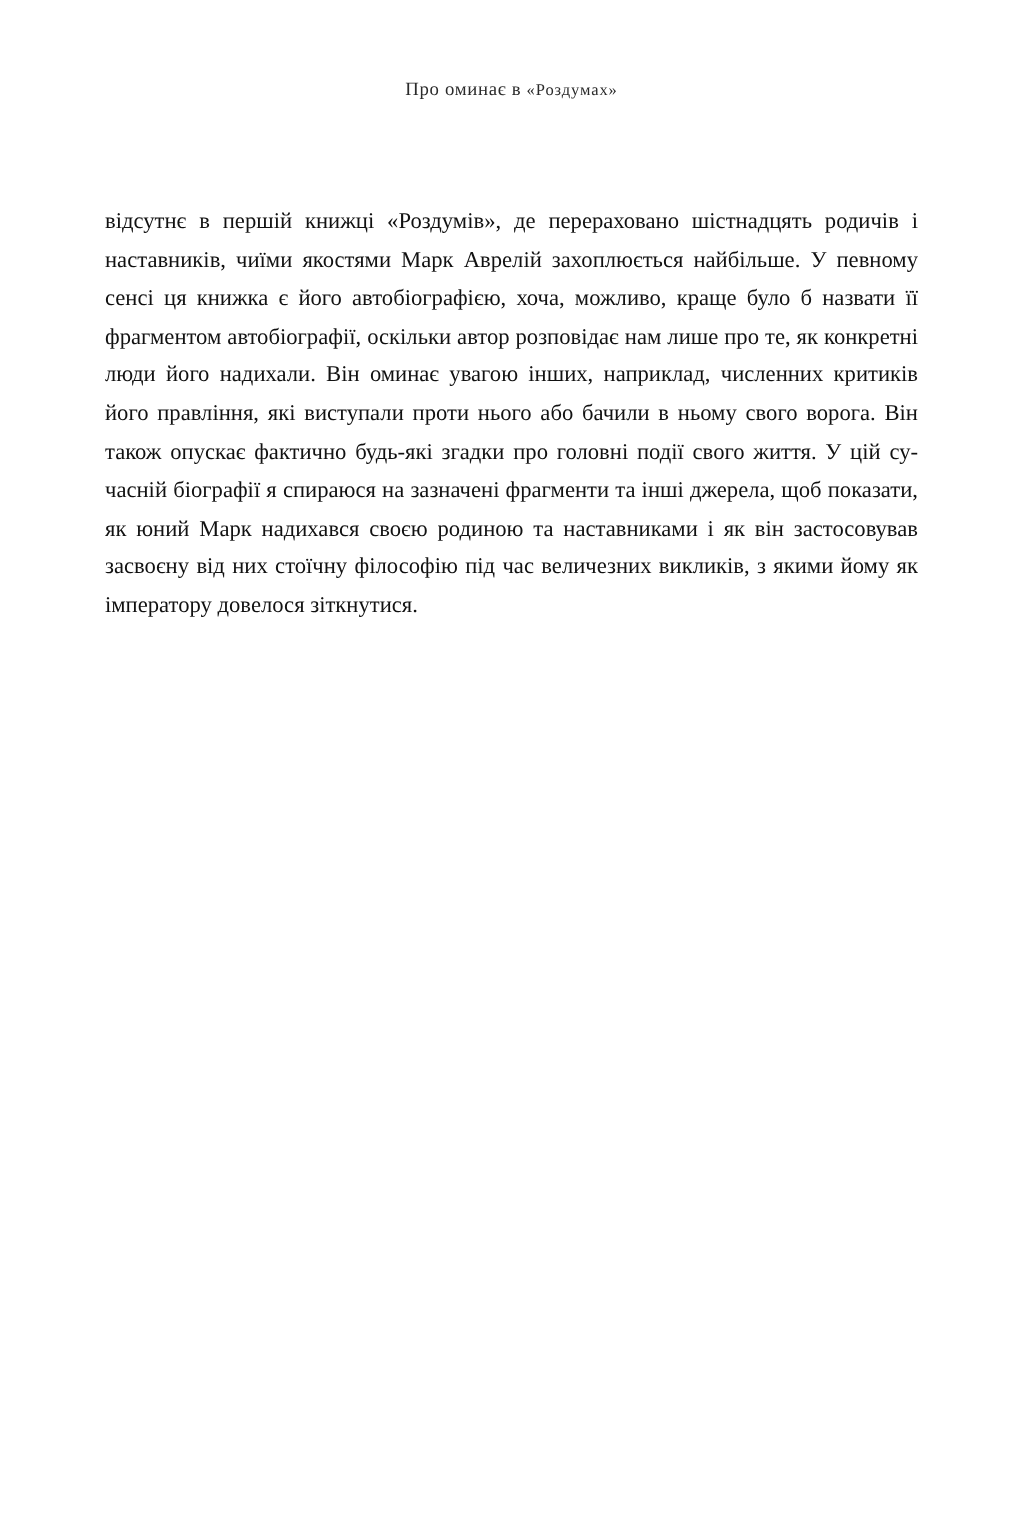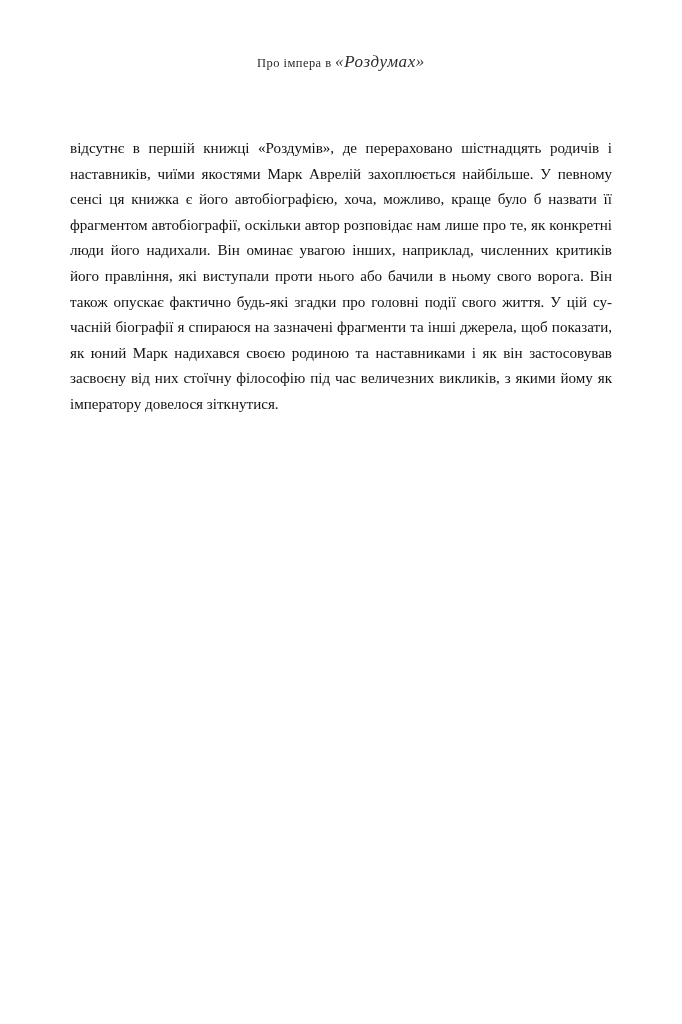--- a/index.html
+++ b/index.html
@@ -26,23 +26,22 @@
     top: 52px;
     left: 0;
     width: 682px;
     text-align: center;
     font-size: 12.5px;
     letter-spacing: 0.45px;
     color: #2b2b2b;
     font-family: "Liberation Serif", "DejaVu Serif", serif;
   }
   .running-head .smallcaps {
-    font-size: 17px;
+    font-size: 11px;
     letter-spacing: 0.6px;
-    font-style: italic;
   }
   .body-text {
     position: absolute;
     top: 88px;
     left: 70px;
     width: 542px;
     font-size: 15.1px;
     line-height: 25.6px;
     text-align: justify;
     text-justify: inter-word;
@@ -54,20 +53,20 @@
     margin: 0;
     text-indent: 0;
   }
 </style>
 </head>
 <body>
 
 <div class="page">
 
   <div class="running-head">
-    <span>Про імпера в </span><span class="smallcaps">«Роздумах»</span>
+    <span>Про оминає в </span><span class="smallcaps">«Роздумах»</span>
   </div>
 
   <div class="body-text">
     <p>відсутнє в першій книжці «Роздумів», де перераховано шіст­надцять родичів і наставників, чиїми якостями Марк Аврелій захоплюється найбільше. У певному сенсі ця книжка є його ав­тобіографією, хоча, можливо, краще було б назвати її фрагмен­том автобіографії, оскільки автор розповідає нам лише про те, як конкретні люди його надихали. Він оминає увагою інших, напри­клад, численних критиків його правління, які виступали проти нього або бачили в ньому свого ворога. Він також опускає фак­тично будь-які згадки про головні події свого життя. У цій су­часній біографії я спираюся на зазначені фрагменти та інші дже­рела, щоб показати, як юний Марк надихався своєю родиною та наставниками і як він застосовував засвоєну від них стоїчну фі­лософію під час величезних викликів, з якими йому як імпера­тору довелося зіткнутися.</p>
   </div>
 
 </div>
 
 </body></html>

